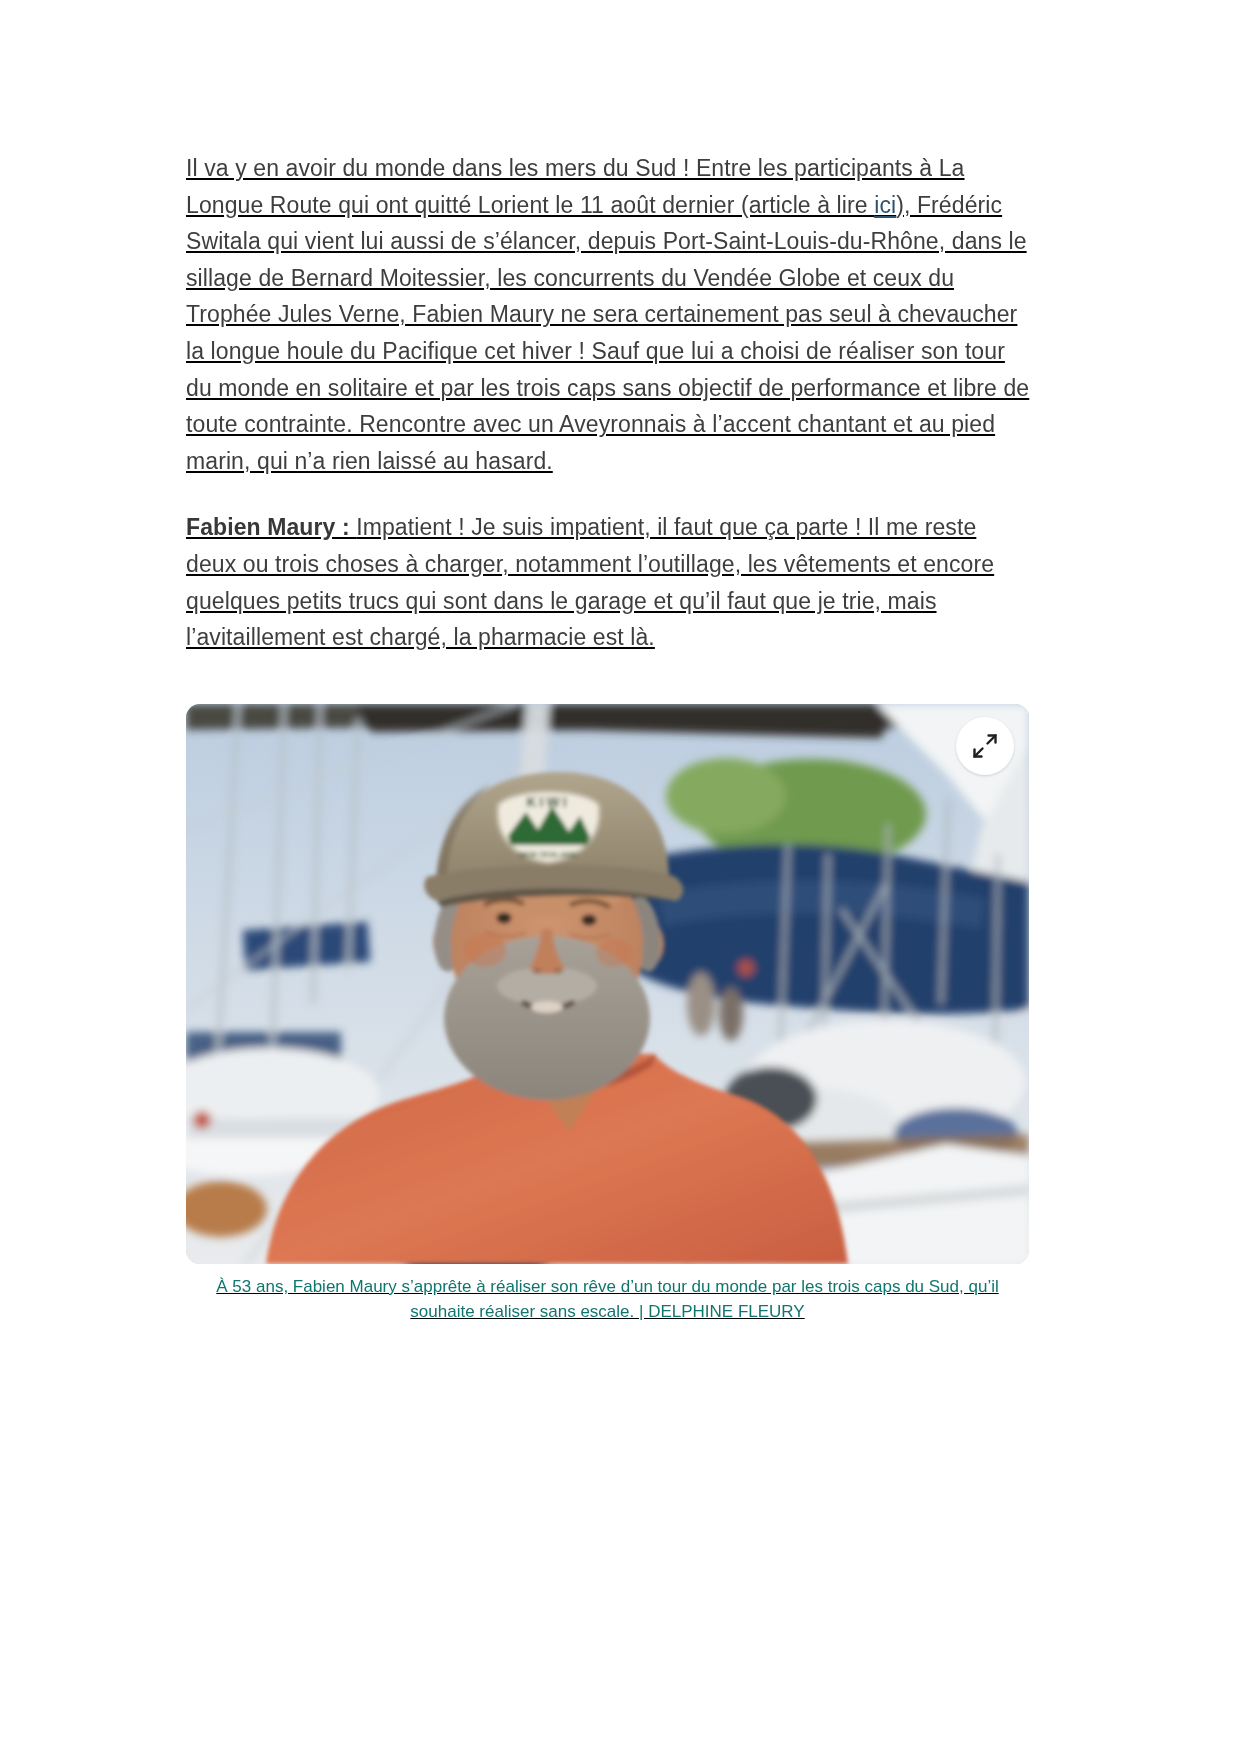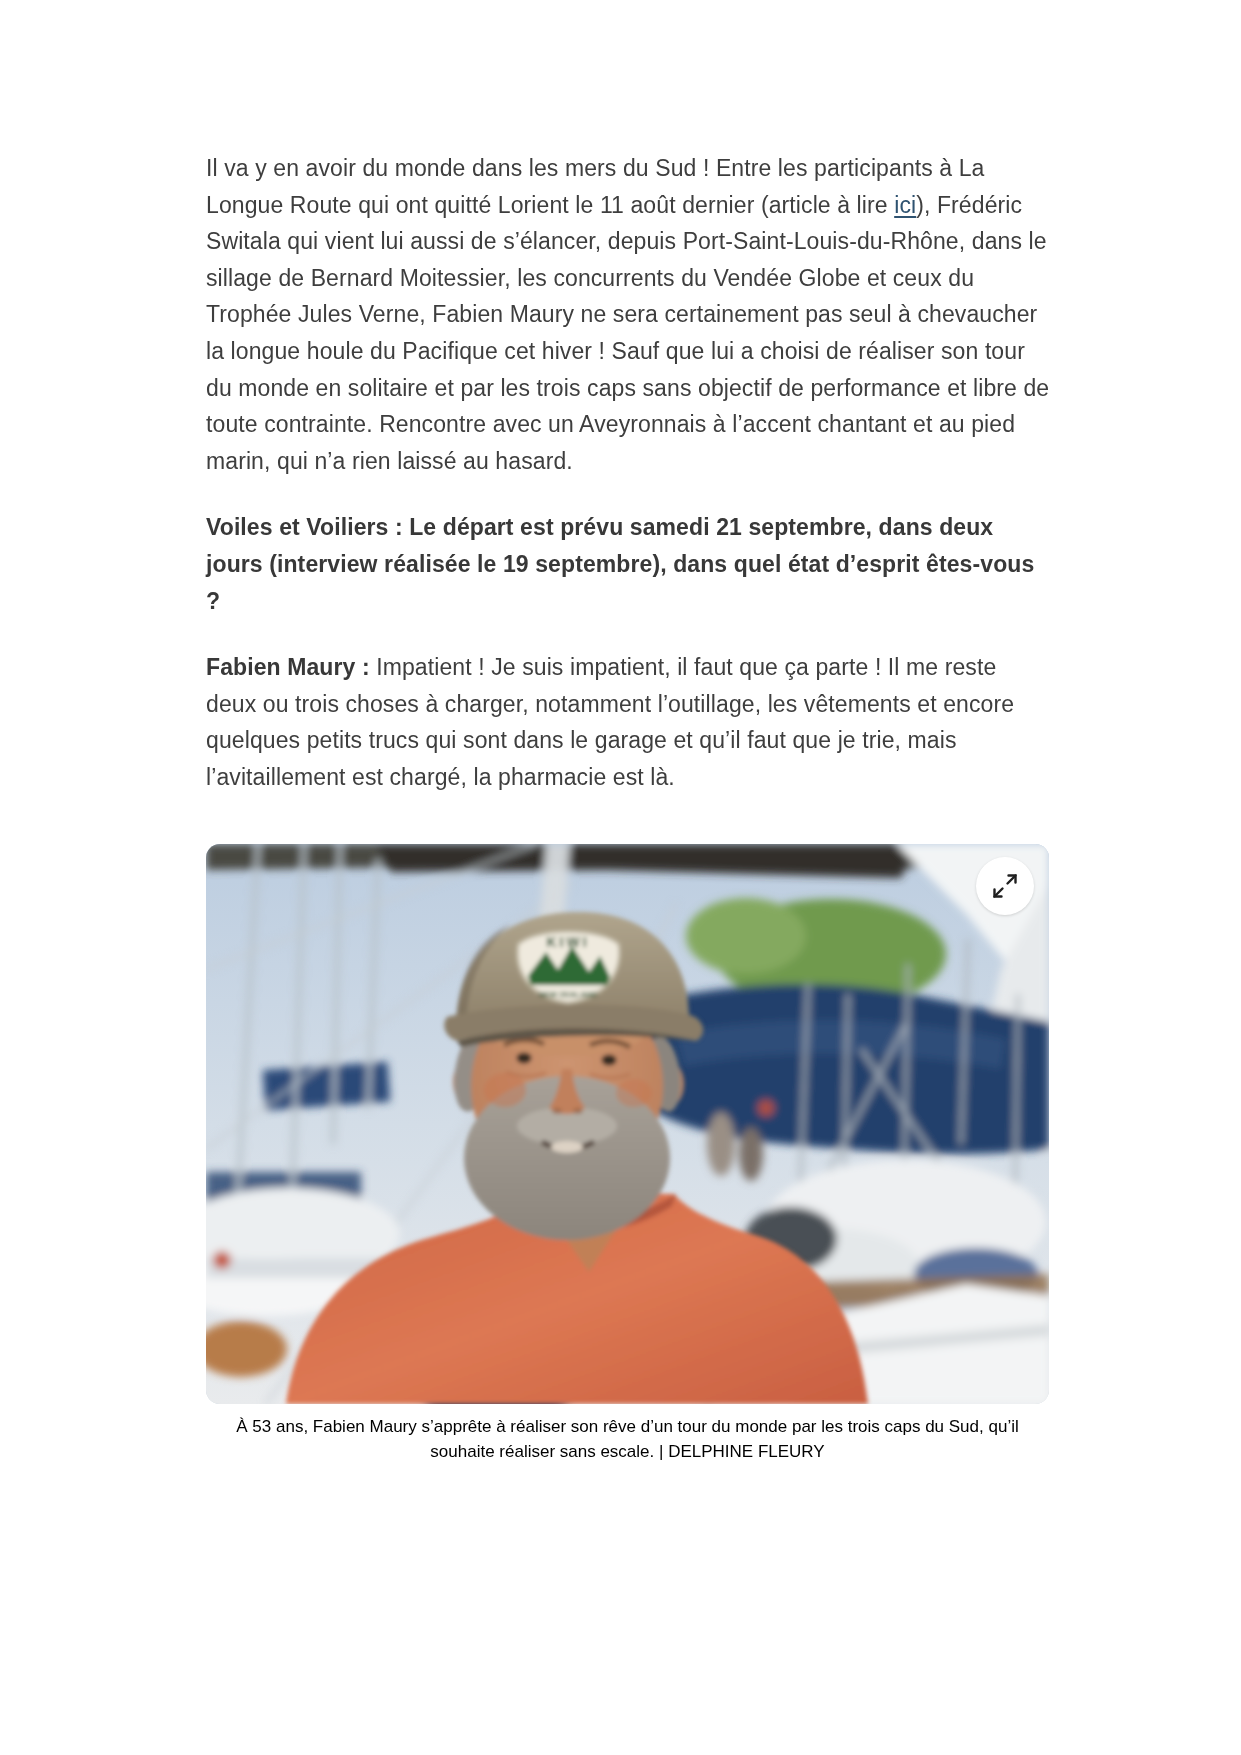--- a/index.html
+++ b/index.html
@@ -6,23 +6,24 @@
   .page{
     position:relative;
     width:1241px;
     height:1755px;
     background:#ffffff;
     font-family:"Liberation Sans", sans-serif;
     overflow:hidden;
   }
   .content{
     position:absolute;
-    left:206px;
+    left:186px;
     top:150px;
     width:845px;
+    text-decoration:underline;
   }
   .para{
     font-size:23px;
     line-height:36.6px;
     color:#3e3e3e;
     margin:0 0 30px 0;
     letter-spacing:0.1px;
   }
   .para.bold{font-weight:bold;color:#383838;}
   .para strong{color:#383838;text-align:center;}
@@ -60,32 +61,31 @@
     display:flex;
     align-items:center;
     justify-content:center;
   }
   figcaption{
     margin-top:10px;
     width:843px;
     text-align:center;
     font-size:17px;
     line-height:25px;
-    color:#000000;
+    color:#0f766e;
   }
 </style>
 </head>
 <body>
 
 <div class="page">
   <article class="content">
 
     <p class="para"><span>Il va y en avoir du monde dans les mers du Sud ! Entre les participants à La Longue Route qui ont quitté Lorient le 11 août dernier (article à lire </span><a href="#" class="article-link">ici</a><span>), Frédéric Switala qui vient lui aussi de s’élancer, depuis Port-Saint-Louis-du-Rhône, dans le sillage de Bernard Moitessier, les concurrents du Vendée Globe et ceux du Trophée Jules Verne, Fabien Maury ne sera certainement pas seul à chevaucher la longue houle du Pacifique cet hiver ! Sauf que lui a choisi de réaliser son tour du monde en solitaire et par les trois caps sans objectif de performance et libre de toute contrainte. Rencontre avec un Aveyronnais à l’accent chantant et au pied marin, qui n’a rien laissé au hasard.</span></p>
 
-    <p class="para bold">Voiles et Voiliers : Le départ est prévu samedi 21 septembre, dans deux jours (interview réalisée le 19 septembre), dans quel état d’esprit êtes-vous ?</p>
 
     <p class="para"><strong>Fabien Maury : </strong><span>Impatient ! Je suis impatient, il faut que ça parte ! Il me reste deux ou trois choses à charger, notamment l’outillage, les vêtements et encore quelques petits trucs qui sont dans le garage et qu’il faut que je trie, mais l’avitaillement est chargé, la pharmacie est là.</span></p>
 
     <figure class="photo-figure">
       <div class="photo-wrap">
         <svg class="photo" viewBox="0 0 843 560" preserveAspectRatio="none" xmlns="http://www.w3.org/2000/svg">
           <defs>
             <linearGradient id="skyGrad" x1="0" y1="0" x2="0" y2="1">
               <stop offset="0" stop-color="#bccde0"></stop>
               <stop offset="0.5" stop-color="#d3dde7"></stop>

